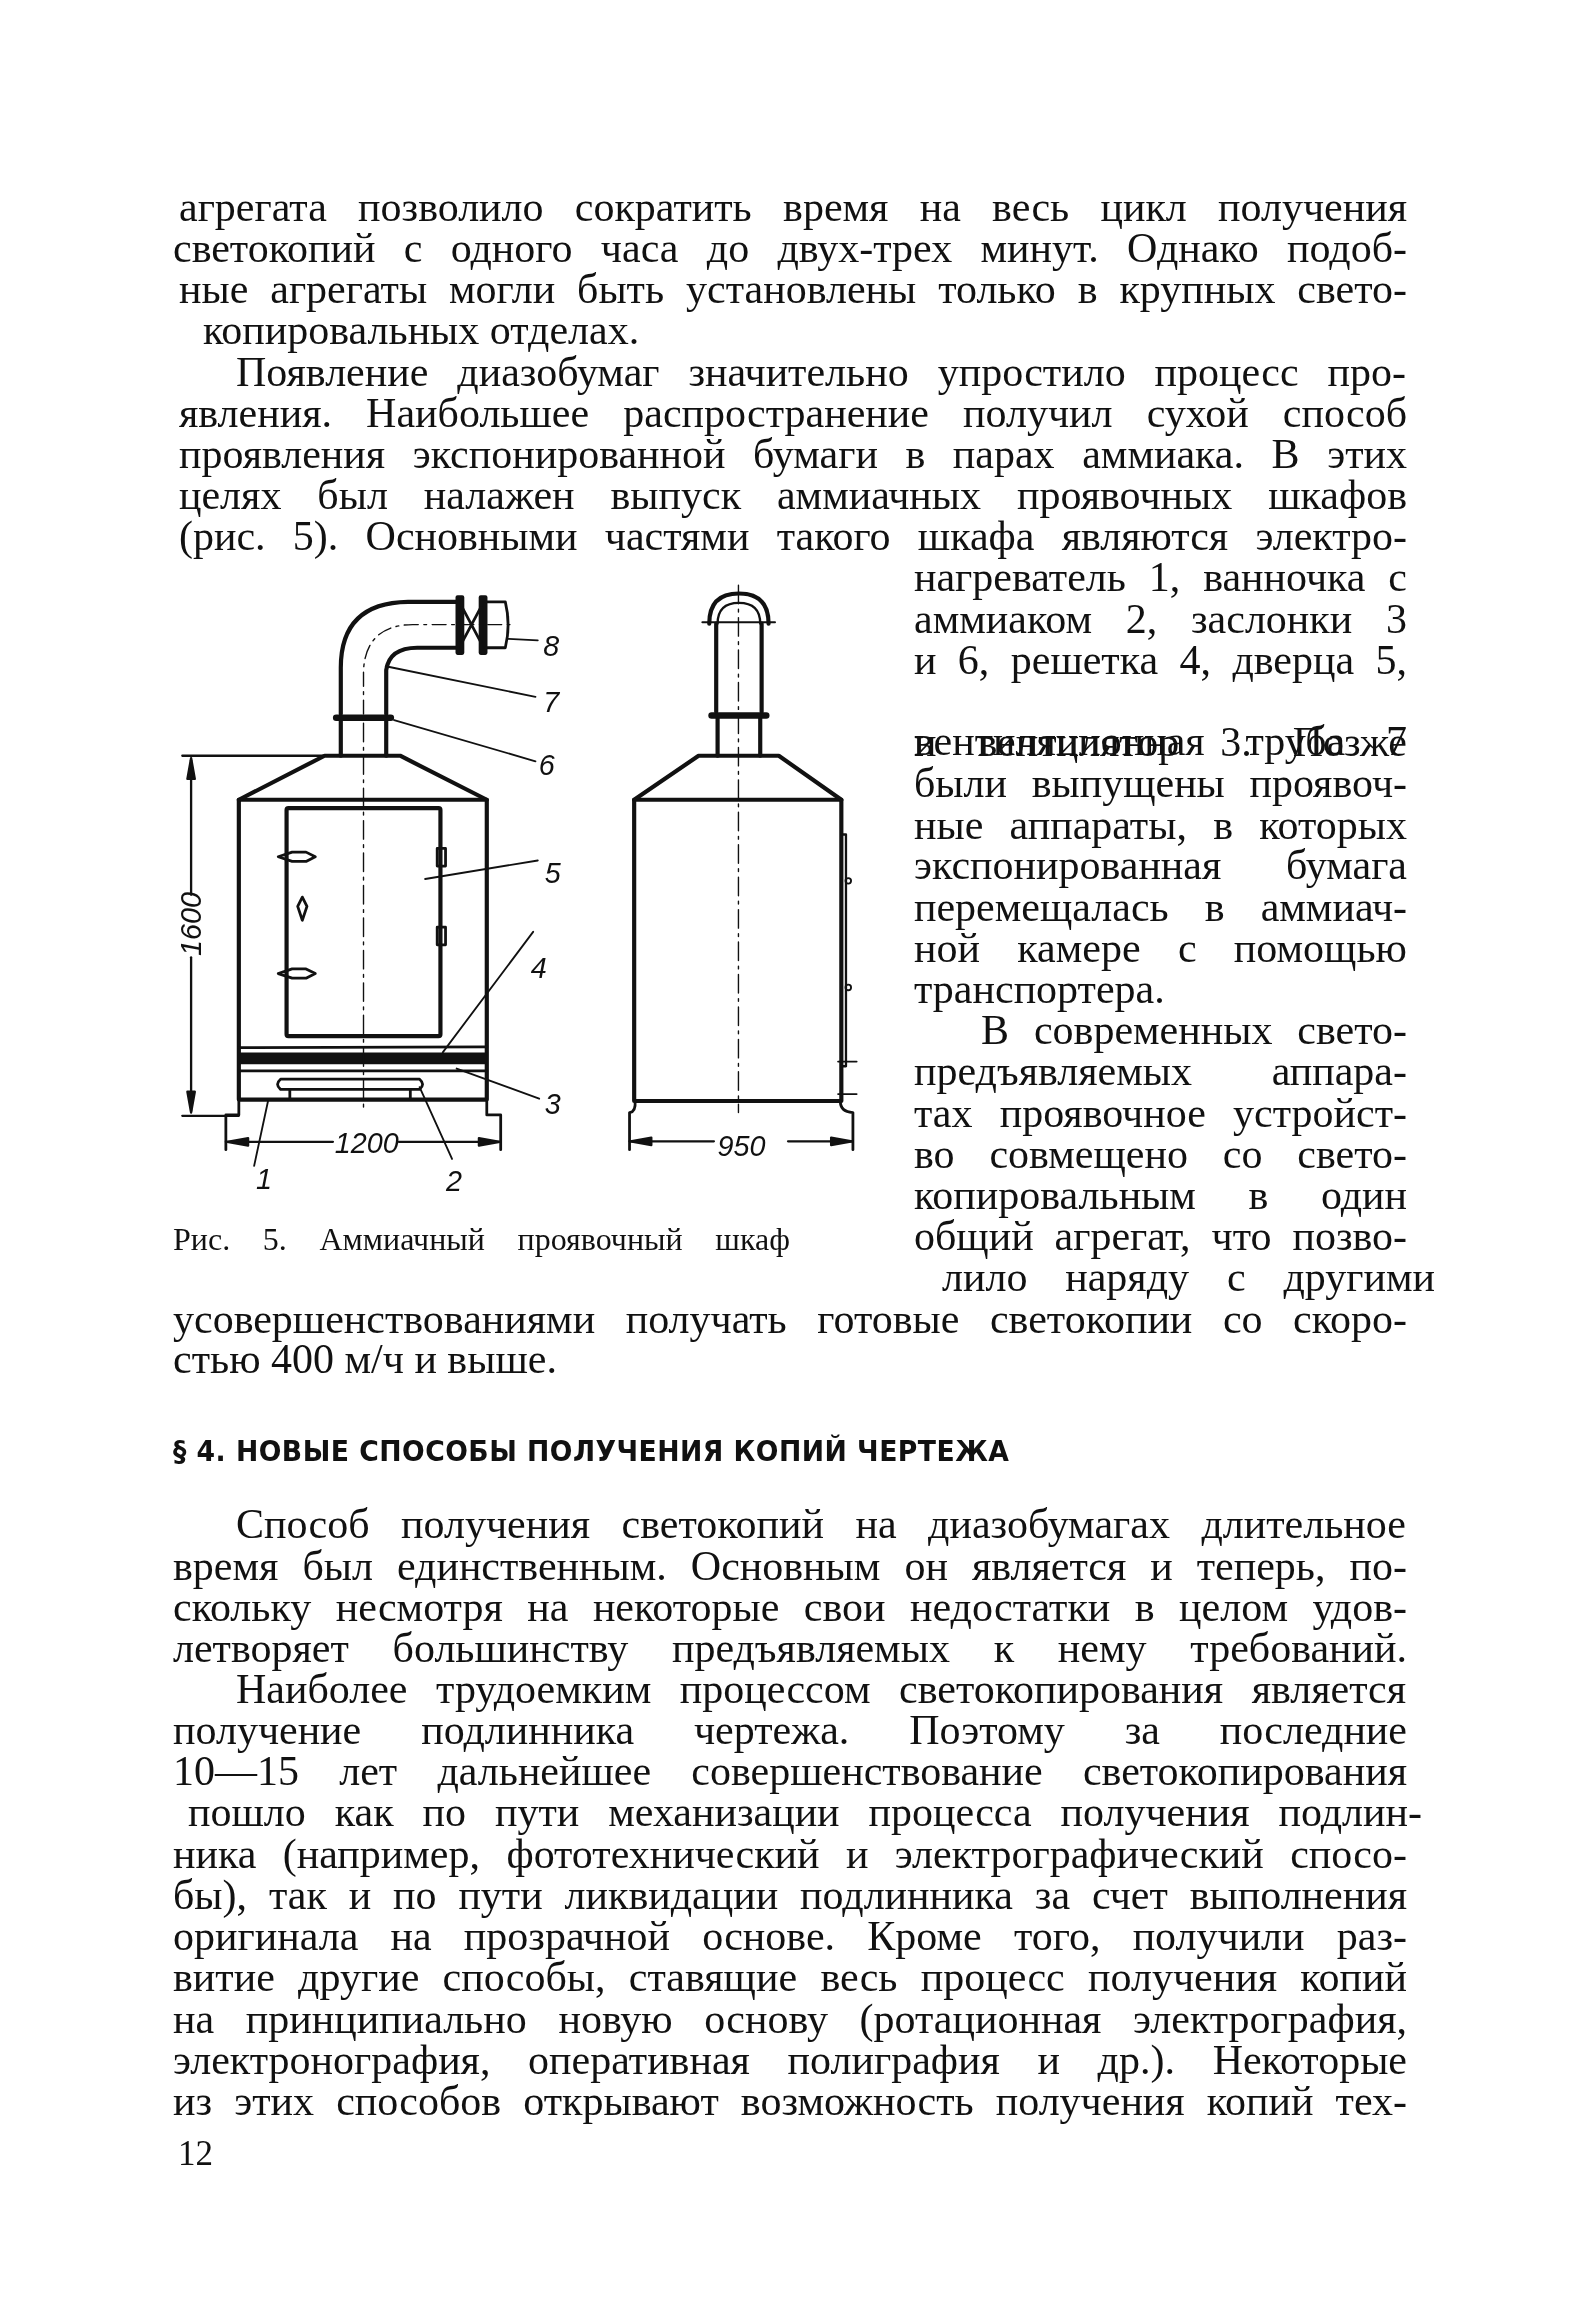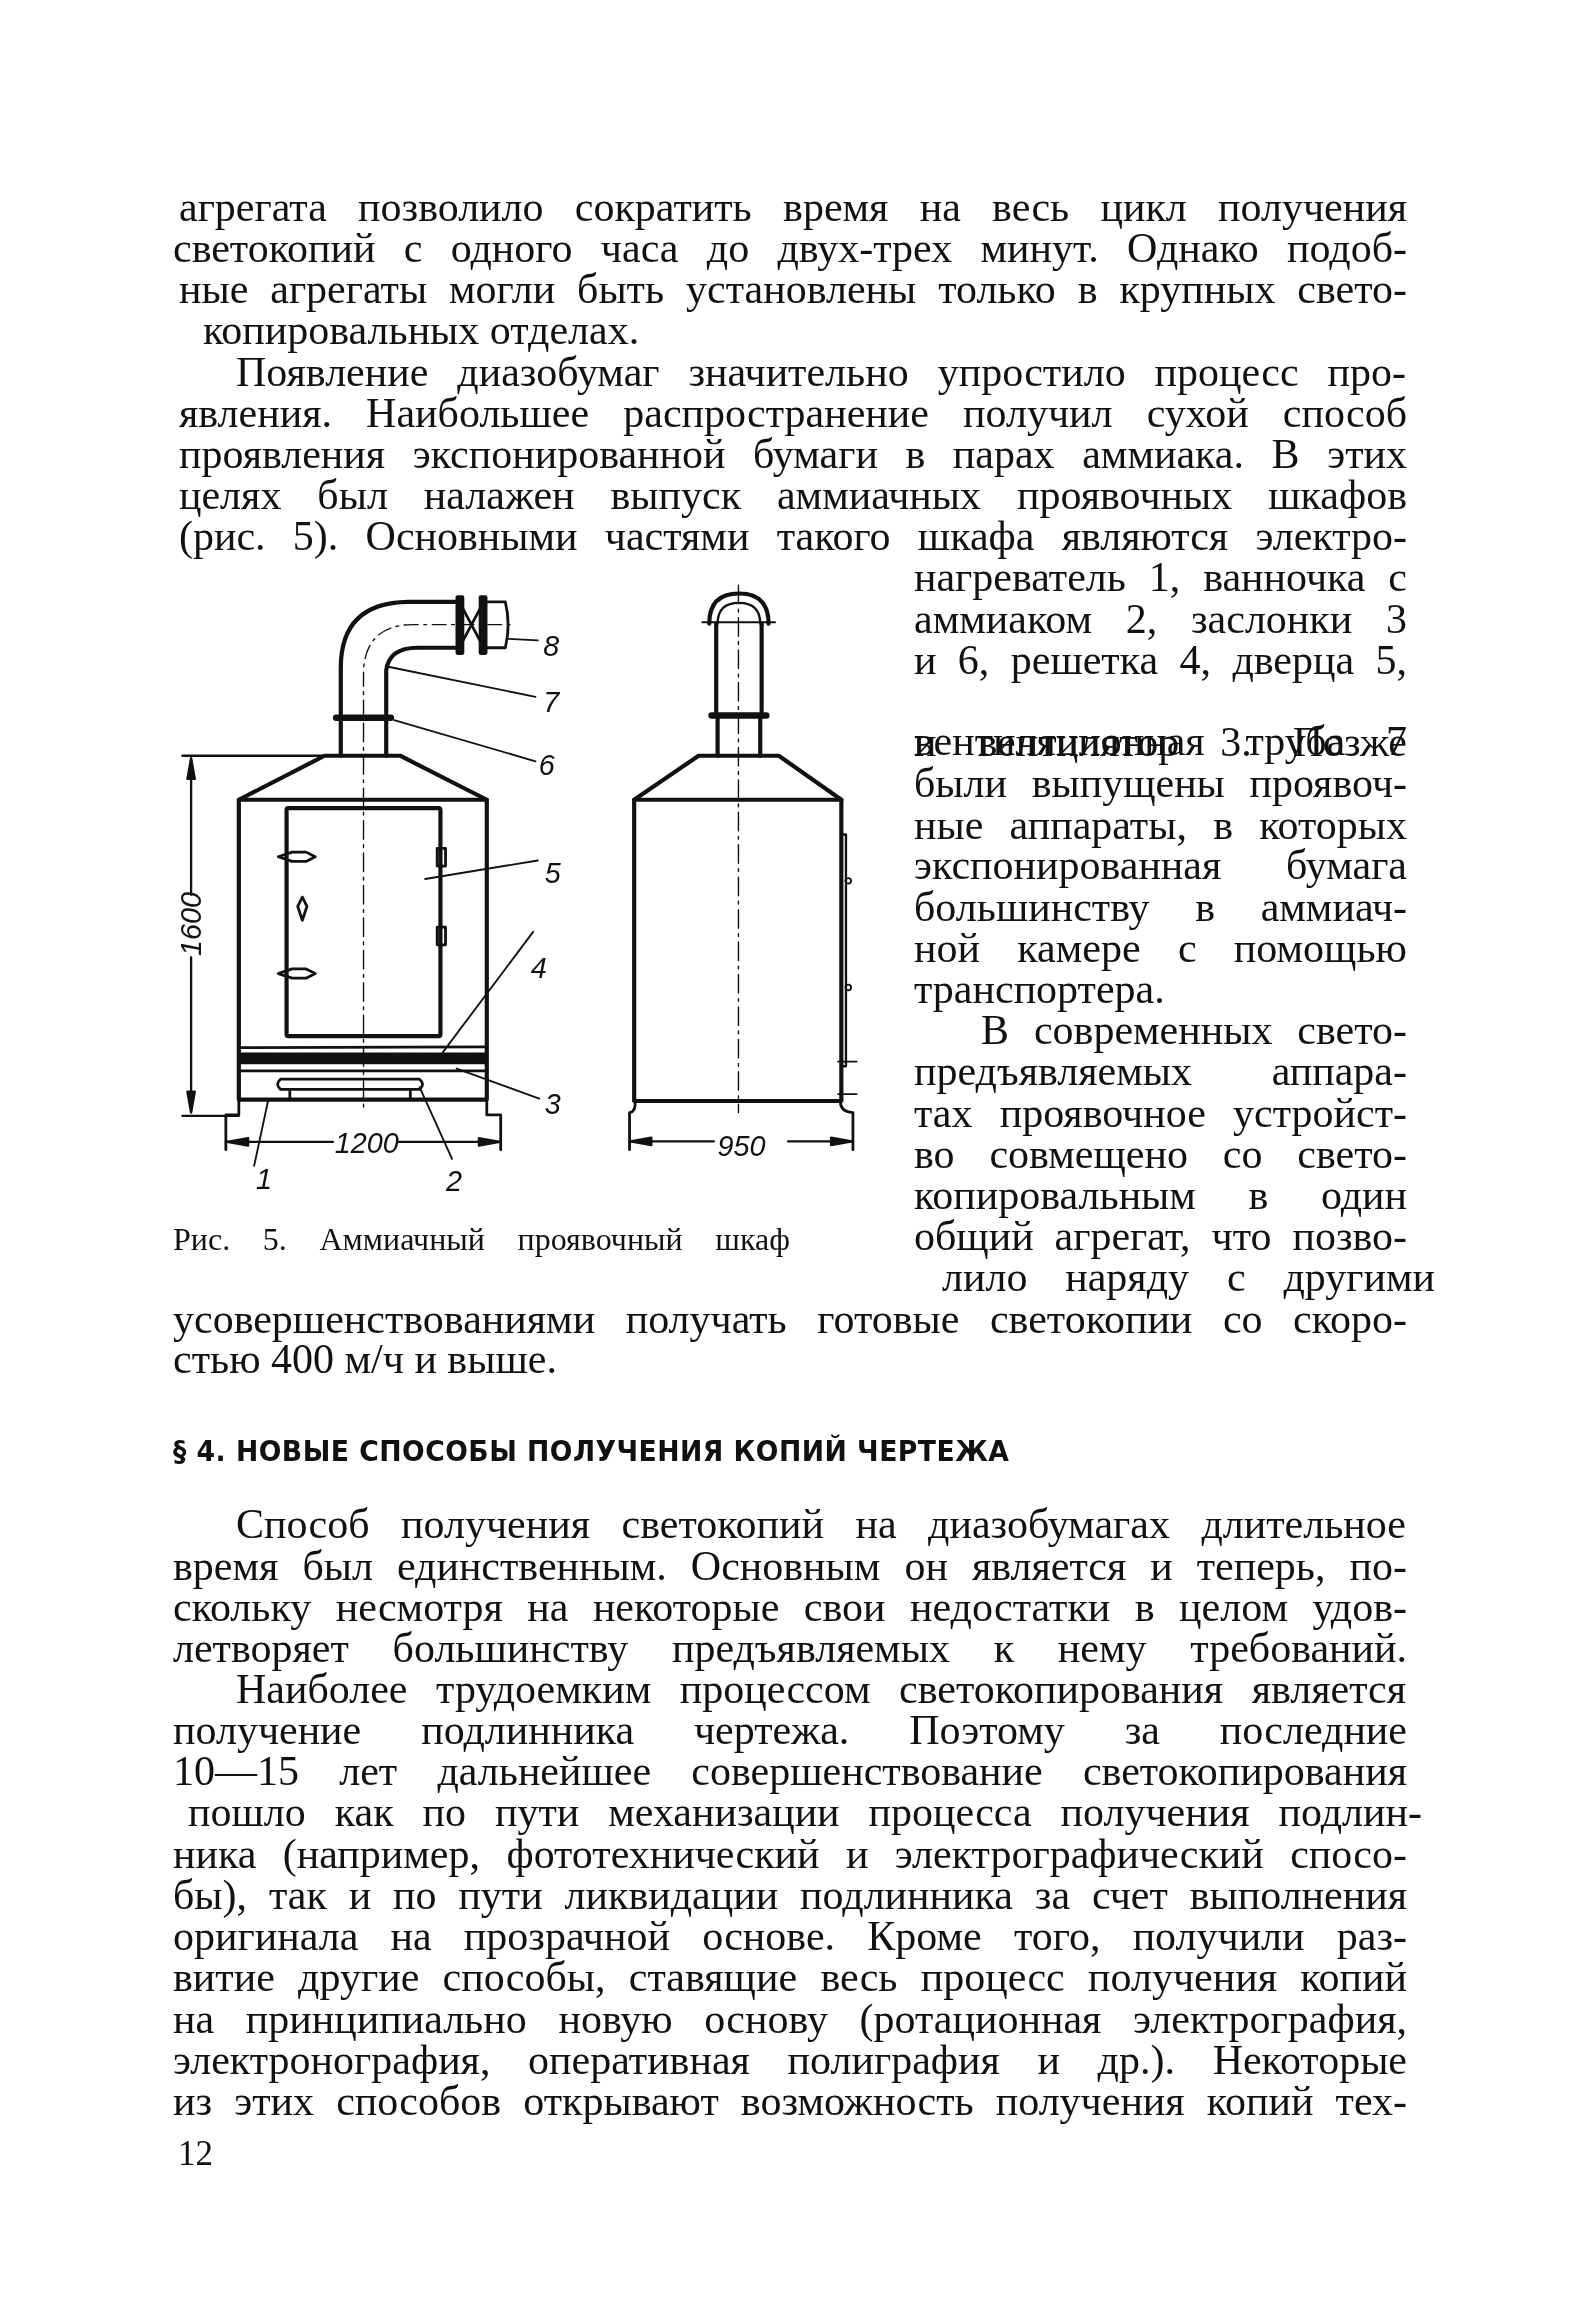--- a/index.html
+++ b/index.html
@@ -71,21 +71,21 @@
 
   <div>
     <div class="line" style="left:914px; top:556px; width:493px;">нагреватель 1, ванночка с</div>
     <div class="line" style="left:914px; top:598px; width:493px;">аммиаком 2, заслонки 3</div>
     <div class="line" style="left:914px; top:639px; width:493px;">и 6, решетка 4, дверца 5,</div>
     <div class="line" style="left:914px; top:680px; width:493px;margin-top:40px;">вентиляционная труба 7</div>
     <div class="line" style="left:914px; top:721px; width:493px;">и вентилятор 3. Позже</div>
     <div class="line" style="left:914px; top:762px; width:493px;">были выпущены проявоч-</div>
     <div class="line" style="left:914px; top:804px; width:493px;">ные аппараты, в которых</div>
     <div class="line" style="left:914px; top:844px; width:493px;">экспонированная бумага</div>
-    <div class="line" style="left:914px; top:886px; width:493px;">большинству в аммиач-</div>
+    <div class="line" style="left:914px; top:886px; width:493px;">перемещалась в аммиач-</div>
     <div class="line" style="left:914px; top:927px; width:493px;">ной камере с помощью</div>
     <div class="line last" style="left:914px; top:968px; width:493px;">транспортера.</div>
     <div class="line" style="left:981px; top:1009px; width:426px;">В современных свето-</div>
     <div class="line" style="left:914px; top:1050px; width:493px;">предъявляемых аппара-</div>
     <div class="line" style="left:914px; top:1092px; width:493px;">тах проявочное устройст-</div>
     <div class="line" style="left:914px; top:1133px; width:493px;">во совмещено со свето-</div>
     <div class="line" style="left:914px; top:1174px; width:493px;">копировальным в один</div>
     <div class="line" style="left:914px; top:1215px; width:493px;">общий агрегат, что позво-</div>
     <div class="line" style="left:926px; top:1256px; width:493px;margin-left:16px;">лило наряду с другими</div>
   </div>

